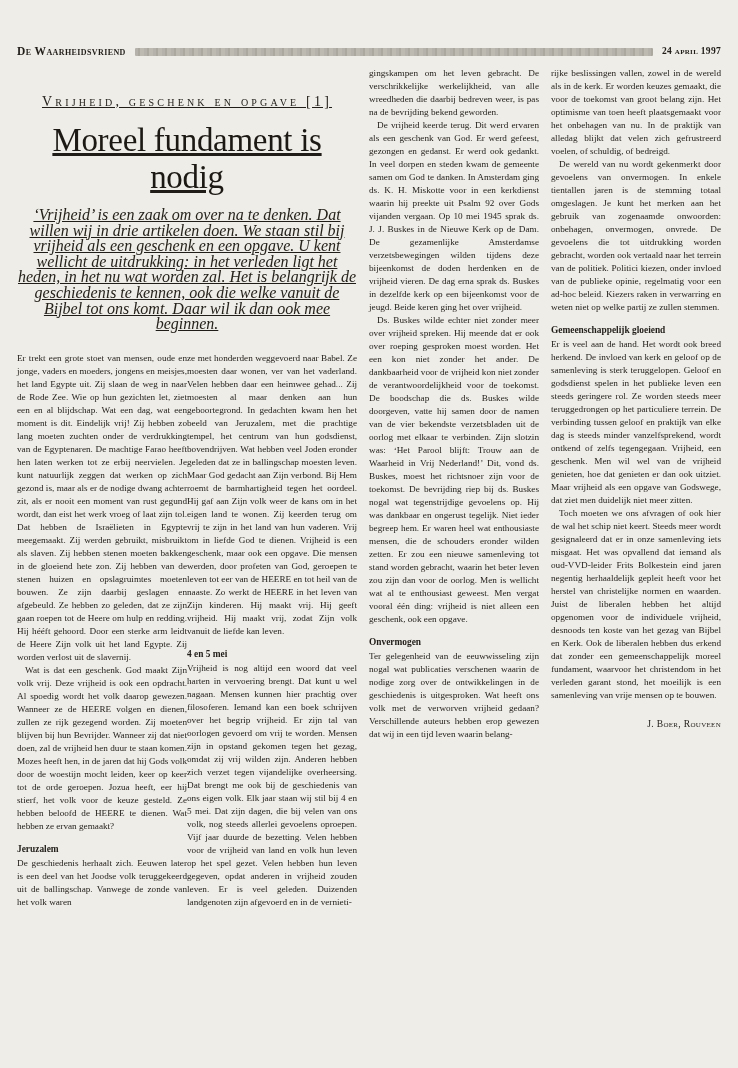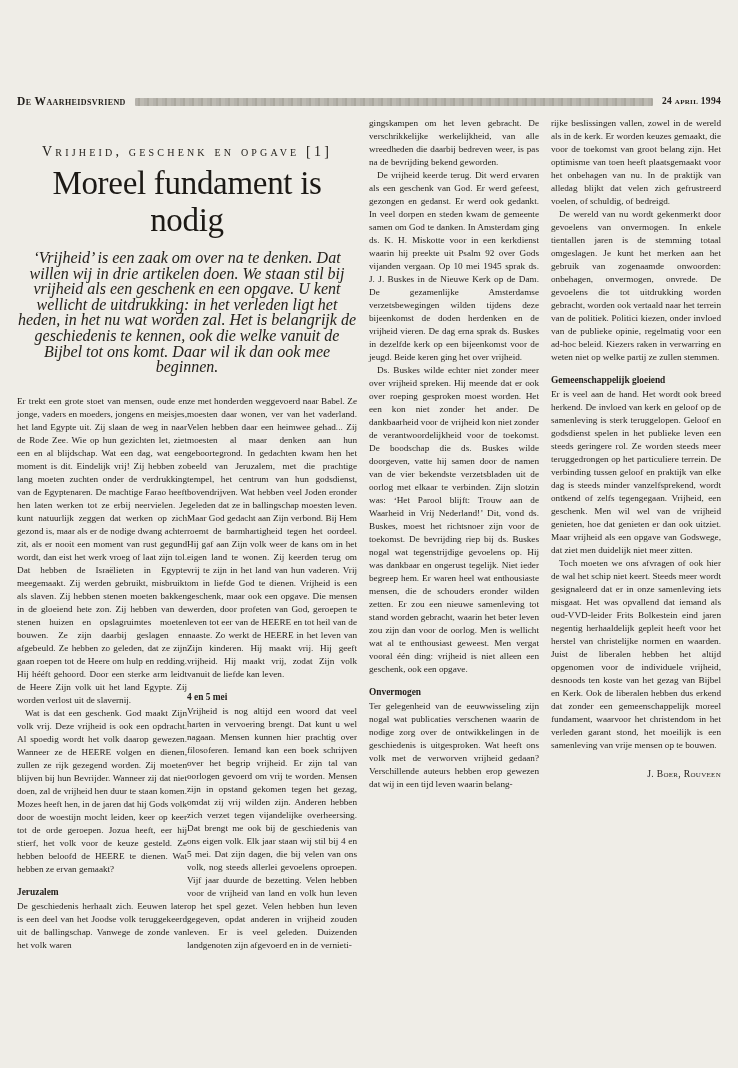--- a/index.html
+++ b/index.html
@@ -2,42 +2,42 @@
 <html><head>
 <meta charset="utf-8">
 <style>
   html,body{margin:0;padding:0;}
   body{
     width:738px;height:1068px;overflow:hidden;
     background:#efede7;color:#201d19;
     font-family:"Liberation Serif","DejaVu Serif",serif;
     -webkit-font-smoothing:antialiased;
   }
-  .page{padding:95px 17px 0;}
+  .page{padding:45px 17px 0;}
 
   
   .masthead{display:flex;align-items:center;gap:9px;}
   .masthead-title{font-weight:bold;font-variant:small-caps;font-size:11.5px;letter-spacing:.4px;white-space:nowrap;}
   .masthead-bar{flex:1;height:8px;margin-top:1px;
     background:repeating-linear-gradient(90deg,#b5b2ab 0 3px,#aba89f 3px 5px,#bdbab2 5px 9px);
     border-radius:1px;}
   .masthead-date{font-weight:bold;font-variant:small-caps;font-size:9.5px;letter-spacing:.3px;white-space:nowrap;}
 
   
   .content{display:flex;gap:12px;margin-top:10px;align-items:stretch;}
   .half{flex:2 1 0;min-width:0;}
   .col{flex:1 1 0;min-width:0;}
   .two-cols{display:flex;}
   .two-cols .col{flex:1 1 0;}
   .flexcol{display:flex;flex-direction:column;}
 
   
-  .article-head{padding-top:27px;text-align:center;margin-bottom:20px;}
+  .article-head{padding-top:27px;text-align:center;margin-bottom:20px;text-decoration:underline;}
   .kicker{font-variant:small-caps;font-size:14px;letter-spacing:3.2px;color:#26231e;}
-  .title{font-size:33px;font-weight:normal;letter-spacing:-.3px;margin:5px 0 11px;color:#1c1915;}
+  .title{font-size:33px;font-weight:normal;letter-spacing:-.3px;margin:12px 0 11px;color:#1c1915;}
   .intro{font-style:italic;font-size:16px;line-height:15.6px;margin:0 0;color:#25221c;}
 
   
   p.copy{margin:0;font-size:9.2px;line-height:13px;text-align:justify;}
   p.ind{text-indent:8px;}
   h3.subhead{font-size:9.4px;line-height:13px;margin:10px 0 1px;font-weight:bold;}
   .byline{text-align:right;font-variant:small-caps;font-size:9.6px;margin-top:16px;letter-spacing:.3px;}
 
   
   .col-footer{margin-top:auto;padding-top:10px;}
@@ -45,21 +45,21 @@
   .page-number{text-align:right;font-size:10.5px;margin-top:5px;letter-spacing:.5px;}
 </style>
 </head>
 <body>
 
 <div class="page">
 
   <div class="masthead">
     <span class="masthead-title">De Waarheidsvriend</span>
     <span class="masthead-bar"></span>
-    <span class="masthead-date">24 april 1994</span>
+    <span class="masthead-date">24 april 1997</span>
   </div>
 
   <div class="content">
 
     <div class="half">
       <div class="article-head">
         <div class="kicker">Vrijheid, geschenk en opgave [1]</div>
         <div class="title">Moreel fundament is nodig</div>
         <div class="intro">‘Vrijheid’ is een zaak om over na te denken. Dat willen wij in drie artikelen doen. We staan stil bij vrijheid als een geschenk en een opgave. U kent wellicht de uitdrukking: in het verleden ligt het heden, in het nu wat worden zal. Het is belangrijk de geschiedenis te kennen, ook die welke vanuit de Bijbel tot ons komt. Daar wil ik dan ook mee beginnen.</div>
       </div>

